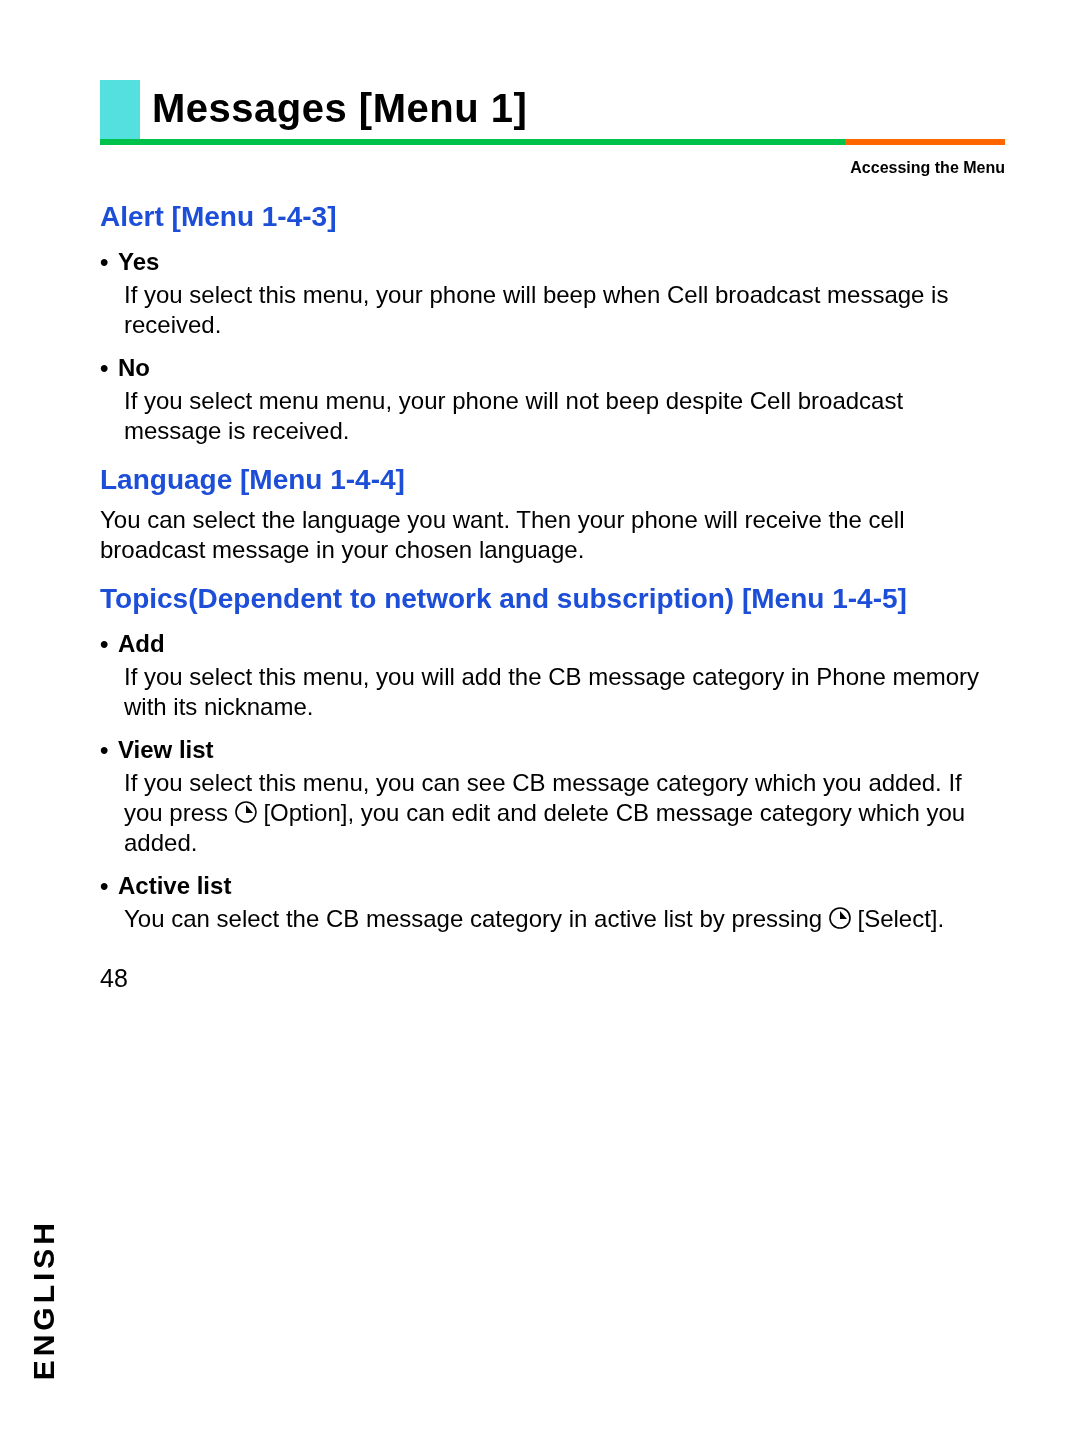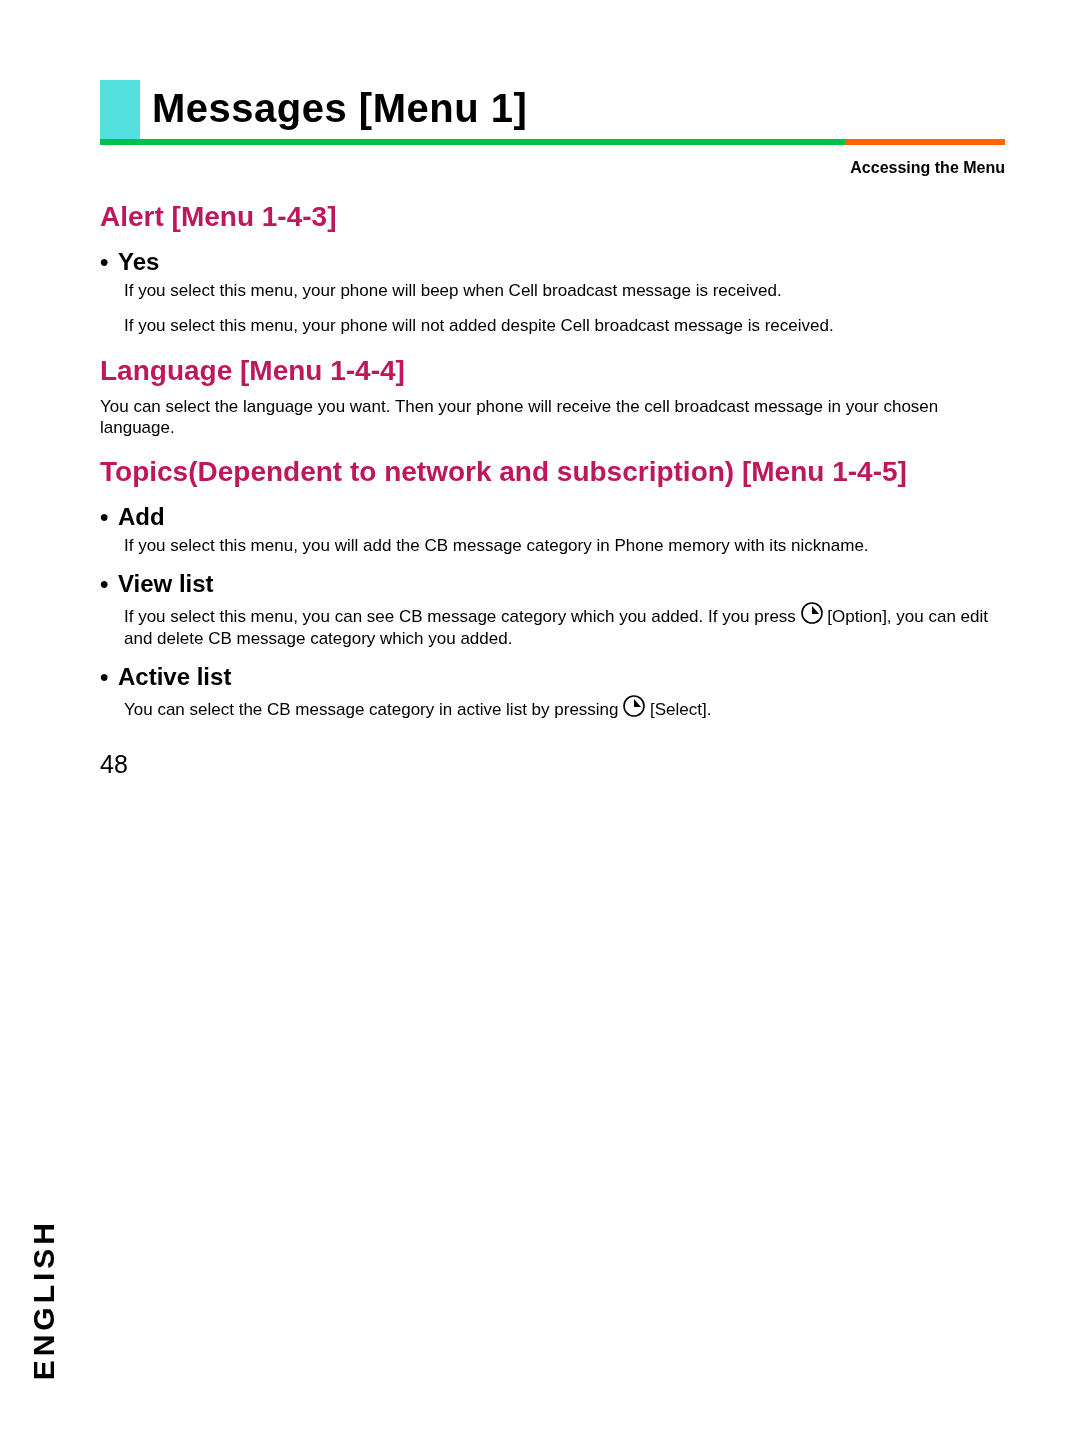--- a/index.html
+++ b/index.html
@@ -54,37 +54,37 @@
     padding: 6px 4px 8px 0;
   }
   .subhead {
     text-align: right;
     font-size: 16px;
     font-weight: 700;
     margin-top: 14px;
     margin-bottom: 22px;
   }
   .section-h {
-    color: #be185d;
+    color: #1d4ed8;
     font-weight: 700;
     font-size: 28px;
     margin: 16px 0 8px 0;
     line-height: 1.25;
   }
   .bullet-h {
     font-weight: 700;
     font-size: 24px;
     margin: 14px 0 4px 0;
   }
   .bullet-h .dot {
     display: inline-block;
     width: 18px;
   }
   .body-p {
-    font-size: 17px;
+    font-size: 24px;
     line-height: 1.25;
     margin: 4px 0 14px 24px;
     max-width: 865px;
   }
   .body-p.noindent {
     margin-left: 0;
   }
   .softkey-icon {
     display: inline-block;
     vertical-align: -2px;
@@ -140,21 +140,22 @@
       <div class="title-text">Messages [Menu 1]</div>
     </div>
   </div>
 
   <div class="subhead">Accessing the Menu</div>
 
   <div id="sections">
       <div class="section-h">Alert [Menu 1-4-3]</div>
       <div class="bullet-h"><span class="dot">•</span>Yes</div>
       <div class="body-p">If you select this menu, your phone will beep when Cell broadcast message is received.</div>
-      <div class="body-p">If you select this menu, your phone will not added despite Cell broadcast message is received.</div>
+      <div class="bullet-h"><span class="dot">•</span>No</div>
+      <div class="body-p">If you select menu menu, your phone will not beep despite Cell broadcast message is received.</div>
       <div class="section-h">Language [Menu 1-4-4]</div>
       <div class="body-p noindent">You can select the language you want. Then your phone will receive the cell broadcast message in your chosen language.</div>
       <div class="section-h">Topics(Dependent to network and subscription) [Menu 1-4-5]</div>
       <div class="bullet-h"><span class="dot">•</span>Add</div>
       <div class="body-p">If you select this menu, you will add the CB message category in Phone memory with its nickname.</div>
       <div class="bullet-h"><span class="dot">•</span>View list</div>
       <div class="body-p">If you select this menu, you can see CB message category which you added. If you press <span class="softkey-icon"><svg width="22" height="22" viewBox="0 0 22 22">
             <circle cx="11" cy="11" r="10" fill="none" stroke="#000" stroke-width="1.6"></circle>
             <path d="M11 4 L18 12 L11 12 Z" fill="#000"></path>
           </svg></span> [Option], you can edit and delete CB message category which you added.</div>

